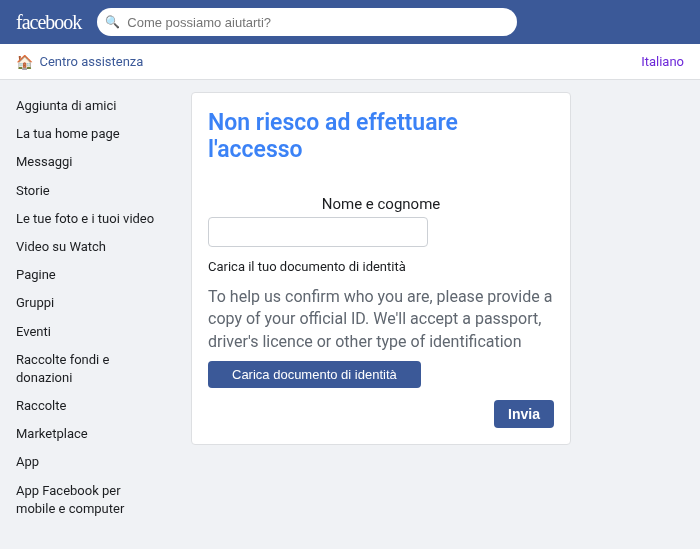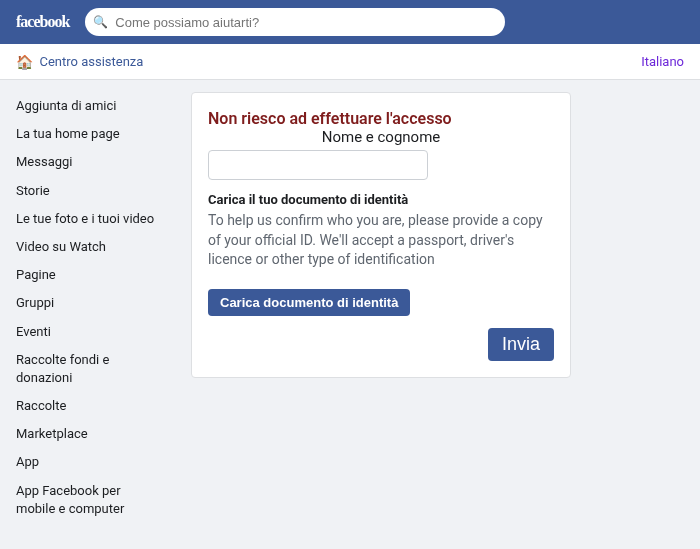--- a/index.html
+++ b/index.html
@@ -1,51 +1,51 @@
 <!DOCTYPE html>
 <html><head>
   <meta charset="utf-8">
   <style>
     * { margin: 0; padding: 0; box-sizing: border-box; }
     body { font-family: -apple-system, BlinkMacSystemFont, 'Segoe UI', Roboto, Arial, sans-serif; font-size: 13px; background: #f0f2f5; color: #1c1e21; width: 700px; min-height: 549px; }
 
     
     .header { background: #3b5998; height: 44px; display: flex; align-items: center; padding: 0 16px; gap: 16px; }
-    .header-logo { color: white; font-size: 16px; font-weight: bold; font-family: Georgia, serif; letter-spacing: -1px; white-space: nowrap; }
+    .header-logo { color: white; font-size: 20px; font-weight: normal; font-family: Georgia, serif; letter-spacing: -1px; white-space: nowrap; }
     .header-search { flex: 1; max-width: 420px; position: relative; }
     .header-search input { width: 100%; height: 28px; border-radius: 14px; border: none; padding: 0 10px 0 30px; font-size: 13px; background: white; outline: none; color: #14532d; }
     .search-icon-wrap { position: absolute; left: 8px; top: 50%; transform: translateY(-50%); color: #8a8d91; font-size: 12px; }
 
     
     .subnav { background: white; border-bottom: 1px solid #dddfe2; height: 36px; display: flex; align-items: center; padding: 0 16px; justify-content: space-between; }
     .subnav-left { display: flex; align-items: center; gap: 6px; color: #3b5998; font-size: 13px; }
     .subnav-left span.icon { font-size: 14px; }
     .subnav-right { font-size: 13px; color: #6d28d9; }
 
     
     .layout { display: flex; min-height: 440px; background: #f0f2f5; }
 
     
     .sidebar { width: 175px; padding: 12px 12px 12px 16px; flex-shrink: 0; background: #f0f2f5; }
     .sidebar-item { font-size: 13px; color: #1c1e21; padding: 5px 0; cursor: pointer; line-height: 1.4; }
 
     
     .main { flex: 1; padding: 12px 16px; }
     .content-card { background: white; border: 1px solid #dddfe2; border-radius: 4px; padding: 16px; max-width: 380px; }
-    .card-title { font-size: 16px; font-weight: 600; color: #7f1d1d; margin-bottom: 0; }
+    .card-title { font-size: 23px; font-weight: 600; color: #3b82f6; margin-bottom: 32px; }
     .form-group { margin-bottom: 12px; }
     .form-label { font-size: 15px; color: #1c1e21; margin-bottom: 4px; display: block; text-align: center; }
     .form-input { width: 220px; height: 30px; border: 1px solid #ccd0d5; border-radius: 4px; padding: 0 8px; font-size: 13px; outline: none; }
     .upload-section { margin-bottom: 10px; }
-    .upload-label { font-size: 13px; font-weight: 700; color: #1c1e21; margin-bottom: 4px; display: block; }
-    .upload-description { font-size: 14px; color: #606770; margin-bottom: 19px; line-height: 1.4; }
-    .upload-btn { background: #3b5998; color: white; border: none; border-radius: 4px; padding: 6px 12px; font-size: 13px; cursor: pointer; font-weight: 700; }
+    .upload-label { font-size: 13px; font-weight: 400; color: #1c1e21; margin-bottom: 12px; display: block; }
+    .upload-description { font-size: 16px; color: #606770; margin-bottom: 8px; line-height: 1.4; }
+    .upload-btn { background: #3b5998; color: white; border: none; border-radius: 4px; padding: 6px 24px; font-size: 13px; cursor: pointer; font-weight: 400; }
 
     .submit-row { display: flex; justify-content: flex-end; margin-top: 12px; }
-    .submit-btn { background: #3b5998; color: white; border: none; border-radius: 4px; padding: 6px 14px; font-size: 18px; cursor: pointer; font-weight: 400; }
+    .submit-btn { background: #3b5998; color: white; border: none; border-radius: 4px; padding: 6px 14px; font-size: 14px; cursor: pointer; font-weight: 700; }
   </style>
 </head>
 <body>
 
 <div class="header">
   <div class="header-logo">facebook</div>
   <div class="header-search">
     <span class="search-icon-wrap">🔍</span>
     <input type="text" placeholder="Come possiamo aiutarti?" style="">
   </div>

